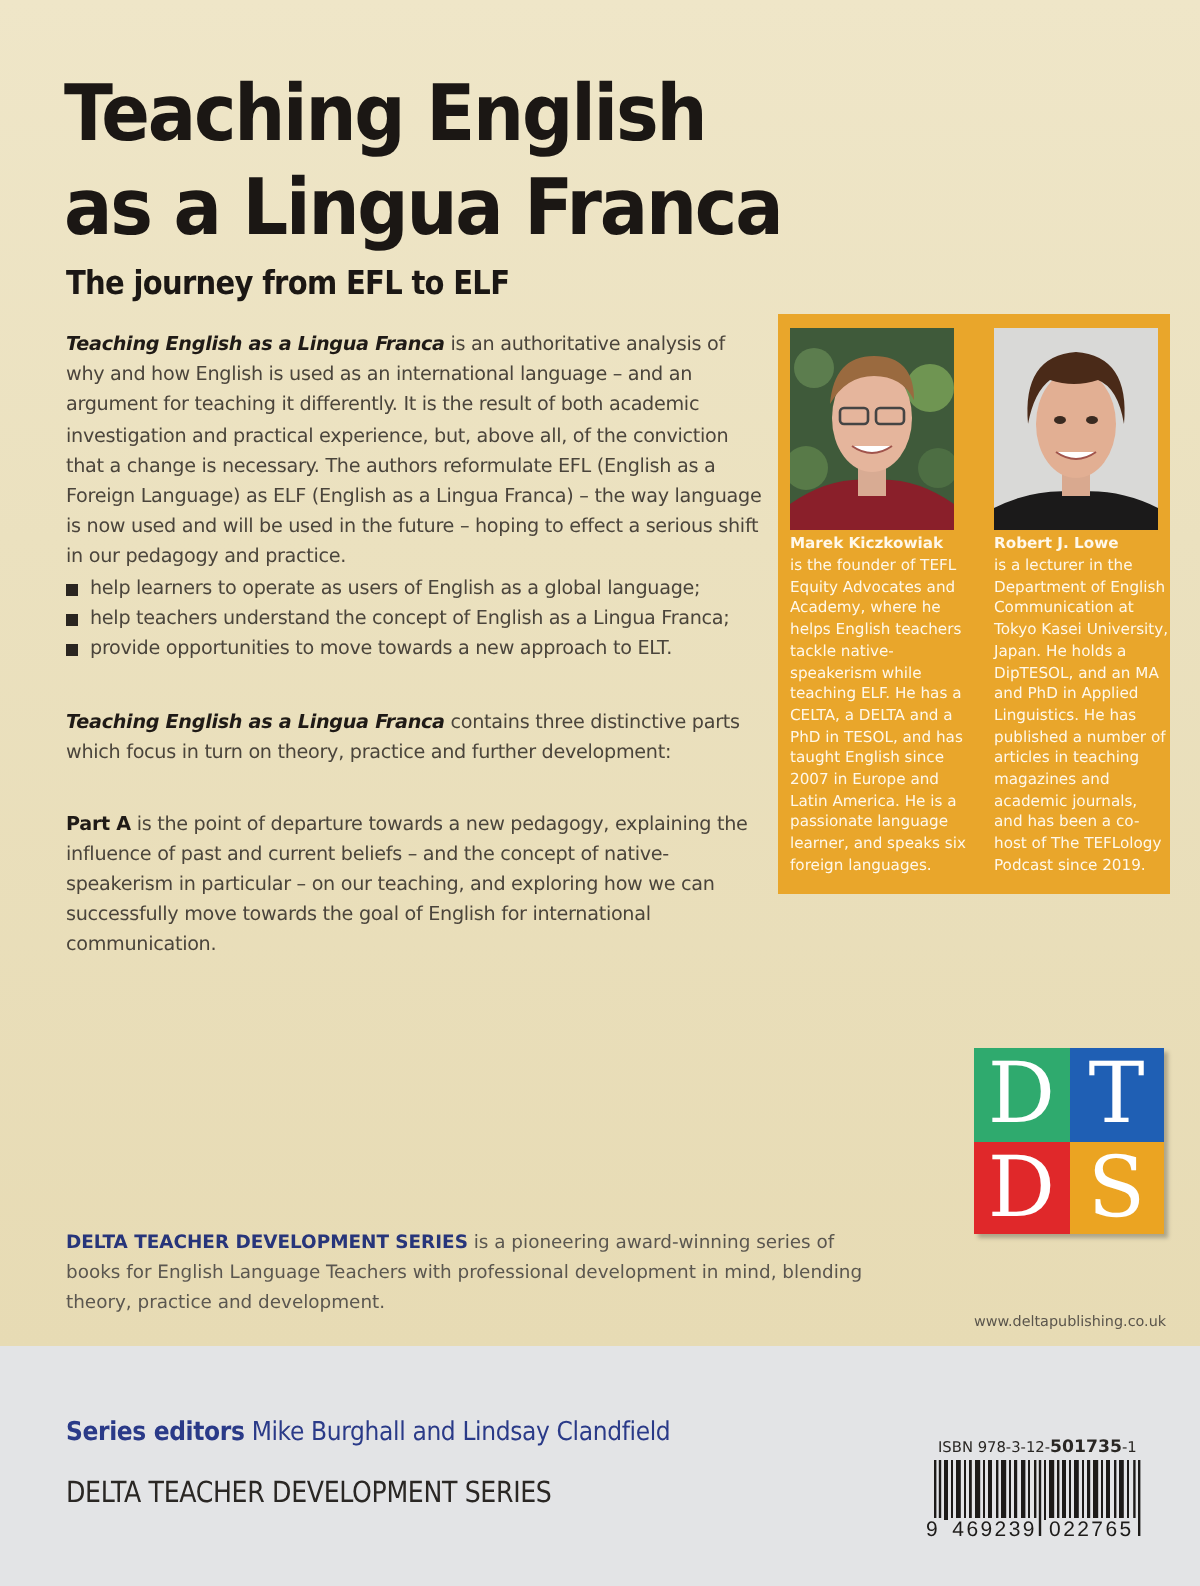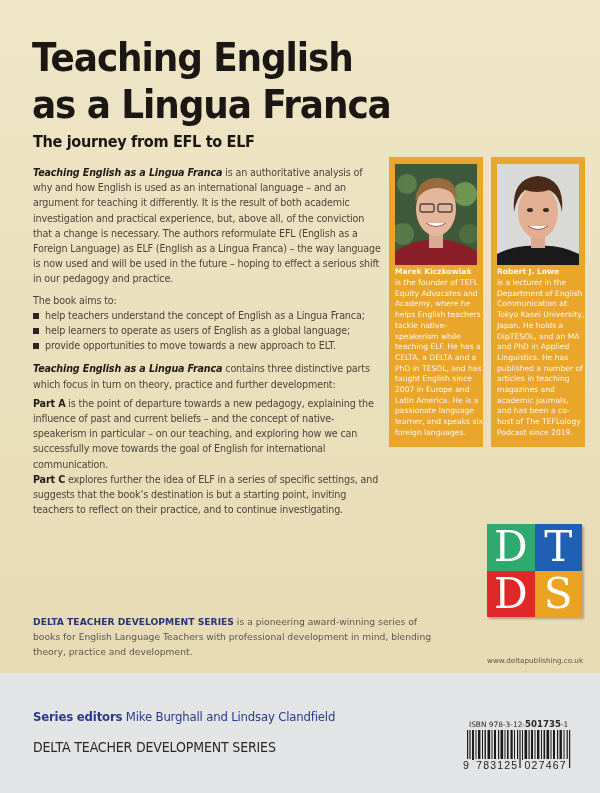--- a/index.html
+++ b/index.html
@@ -106,32 +106,30 @@
 <div class="grey"></div>
 
 <h1 class="title">
   <span>Teaching English</span><br>
   <span>as a Lingua Franca</span>
 </h1>
 <h2 class="subtitle">The journey from EFL to ELF</h2>
 
 <div class="body-text" style="top:165px;">
   <p><i class="emph">Teaching English as a Lingua Franca</i><span> is an authoritative analysis of why and how English is used as an international language – and an argument for teaching it differently. It is the result of both academic investigation and practical experience, but, above all, of the conviction that a change is necessary. The authors reformulate EFL (English as a Foreign Language) as ELF (English as a Lingua Franca) – the way language is now used and will be used in the future – hoping to effect a serious shift in our pedagogy and practice.</span></p>
-  <p style="margin-top:6px;">The book aims to:</p>
   <ul class="aims">
+    <li>help learners to operate as users of English as a global language;</li>
     <li>help teachers understand the concept of English as a Lingua Franca;</li>
-    <li>help learners to operate as users of English as a global language;</li>
     <li>provide opportunities to move towards a new approach to ELT.</li>
   </ul>
-  <p style="margin-top:8px;"><i class="emph">Teaching English as a Lingua Franca</i><span> contains three distinctive parts which focus in turn on theory, practice and further development:</span></p>
-  <p style="margin-top:4px;"><b>Part A</b><span> is the point of departure towards a new pedagogy, explaining the influence of past and current beliefs – and the concept of native-speakerism in particular – on our teaching, and exploring how we can successfully move towards the goal of English for international communication.</span></p>
-  <p><b>Part C</b><span> explores further the idea of ELF in a series of specific settings, and suggests that the book’s destination is but a starting point, inviting teachers to reflect on their practice, and to continue investigating.</span></p>
-</div>
-
-<div class="author-box" style="left:389px;">
+  <p style="margin-top:22px;"><i class="emph">Teaching English as a Lingua Franca</i><span> contains three distinctive parts which focus in turn on theory, practice and further development:</span></p>
+  <p style="margin-top:20px;"><b>Part A</b><span> is the point of departure towards a new pedagogy, explaining the influence of past and current beliefs – and the concept of native-speakerism in particular – on our teaching, and exploring how we can successfully move towards the goal of English for international communication.</span></p>
+</div>
+
+<div class="author-box" style="left:389px;padding-left:27px;">
   <div class="author-photo">
     <svg width="82" height="101" viewBox="0 0 82 101">
       <rect width="82" height="101" fill="#3f5a3a"></rect>
       <circle cx="12" cy="20" r="10" fill="#5c7d4e"></circle>
       <circle cx="70" cy="30" r="12" fill="#6f9552"></circle>
       <circle cx="74" cy="70" r="10" fill="#4d6e43"></circle>
       <circle cx="8" cy="70" r="11" fill="#587a48"></circle>
       <path d="M0 101 L0 88 Q20 74 41 76 Q62 74 82 88 L82 101 Z" fill="#8a1f2a"></path>
       <rect x="34" y="70" width="14" height="14" fill="#d8ab93"></rect>
       <ellipse cx="41" cy="45" rx="20" ry="27" fill="#e5b59c"></ellipse>
@@ -218,15 +216,15 @@
     <rect x="86" y="0" width="2" height="30"></rect>
       <rect x="90" y="0" width="1.2" height="30"></rect>
     <rect x="92.5" y="0" width="2.4" height="30"></rect>
       <rect x="96.5" y="0" width="1" height="30"></rect>
     <rect x="99.6" y="0" width="1.2" height="38"></rect>
       <rect x="102" y="0" width="1.2" height="38"></rect>
   </g>
 </svg>
 <div class="barcode-digits">
   <span>9</span>
-  <span>783125</span>
-  <span>027467</span>
+  <span>469239</span>
+  <span>022765</span>
 </div>
 
 </body></html>

